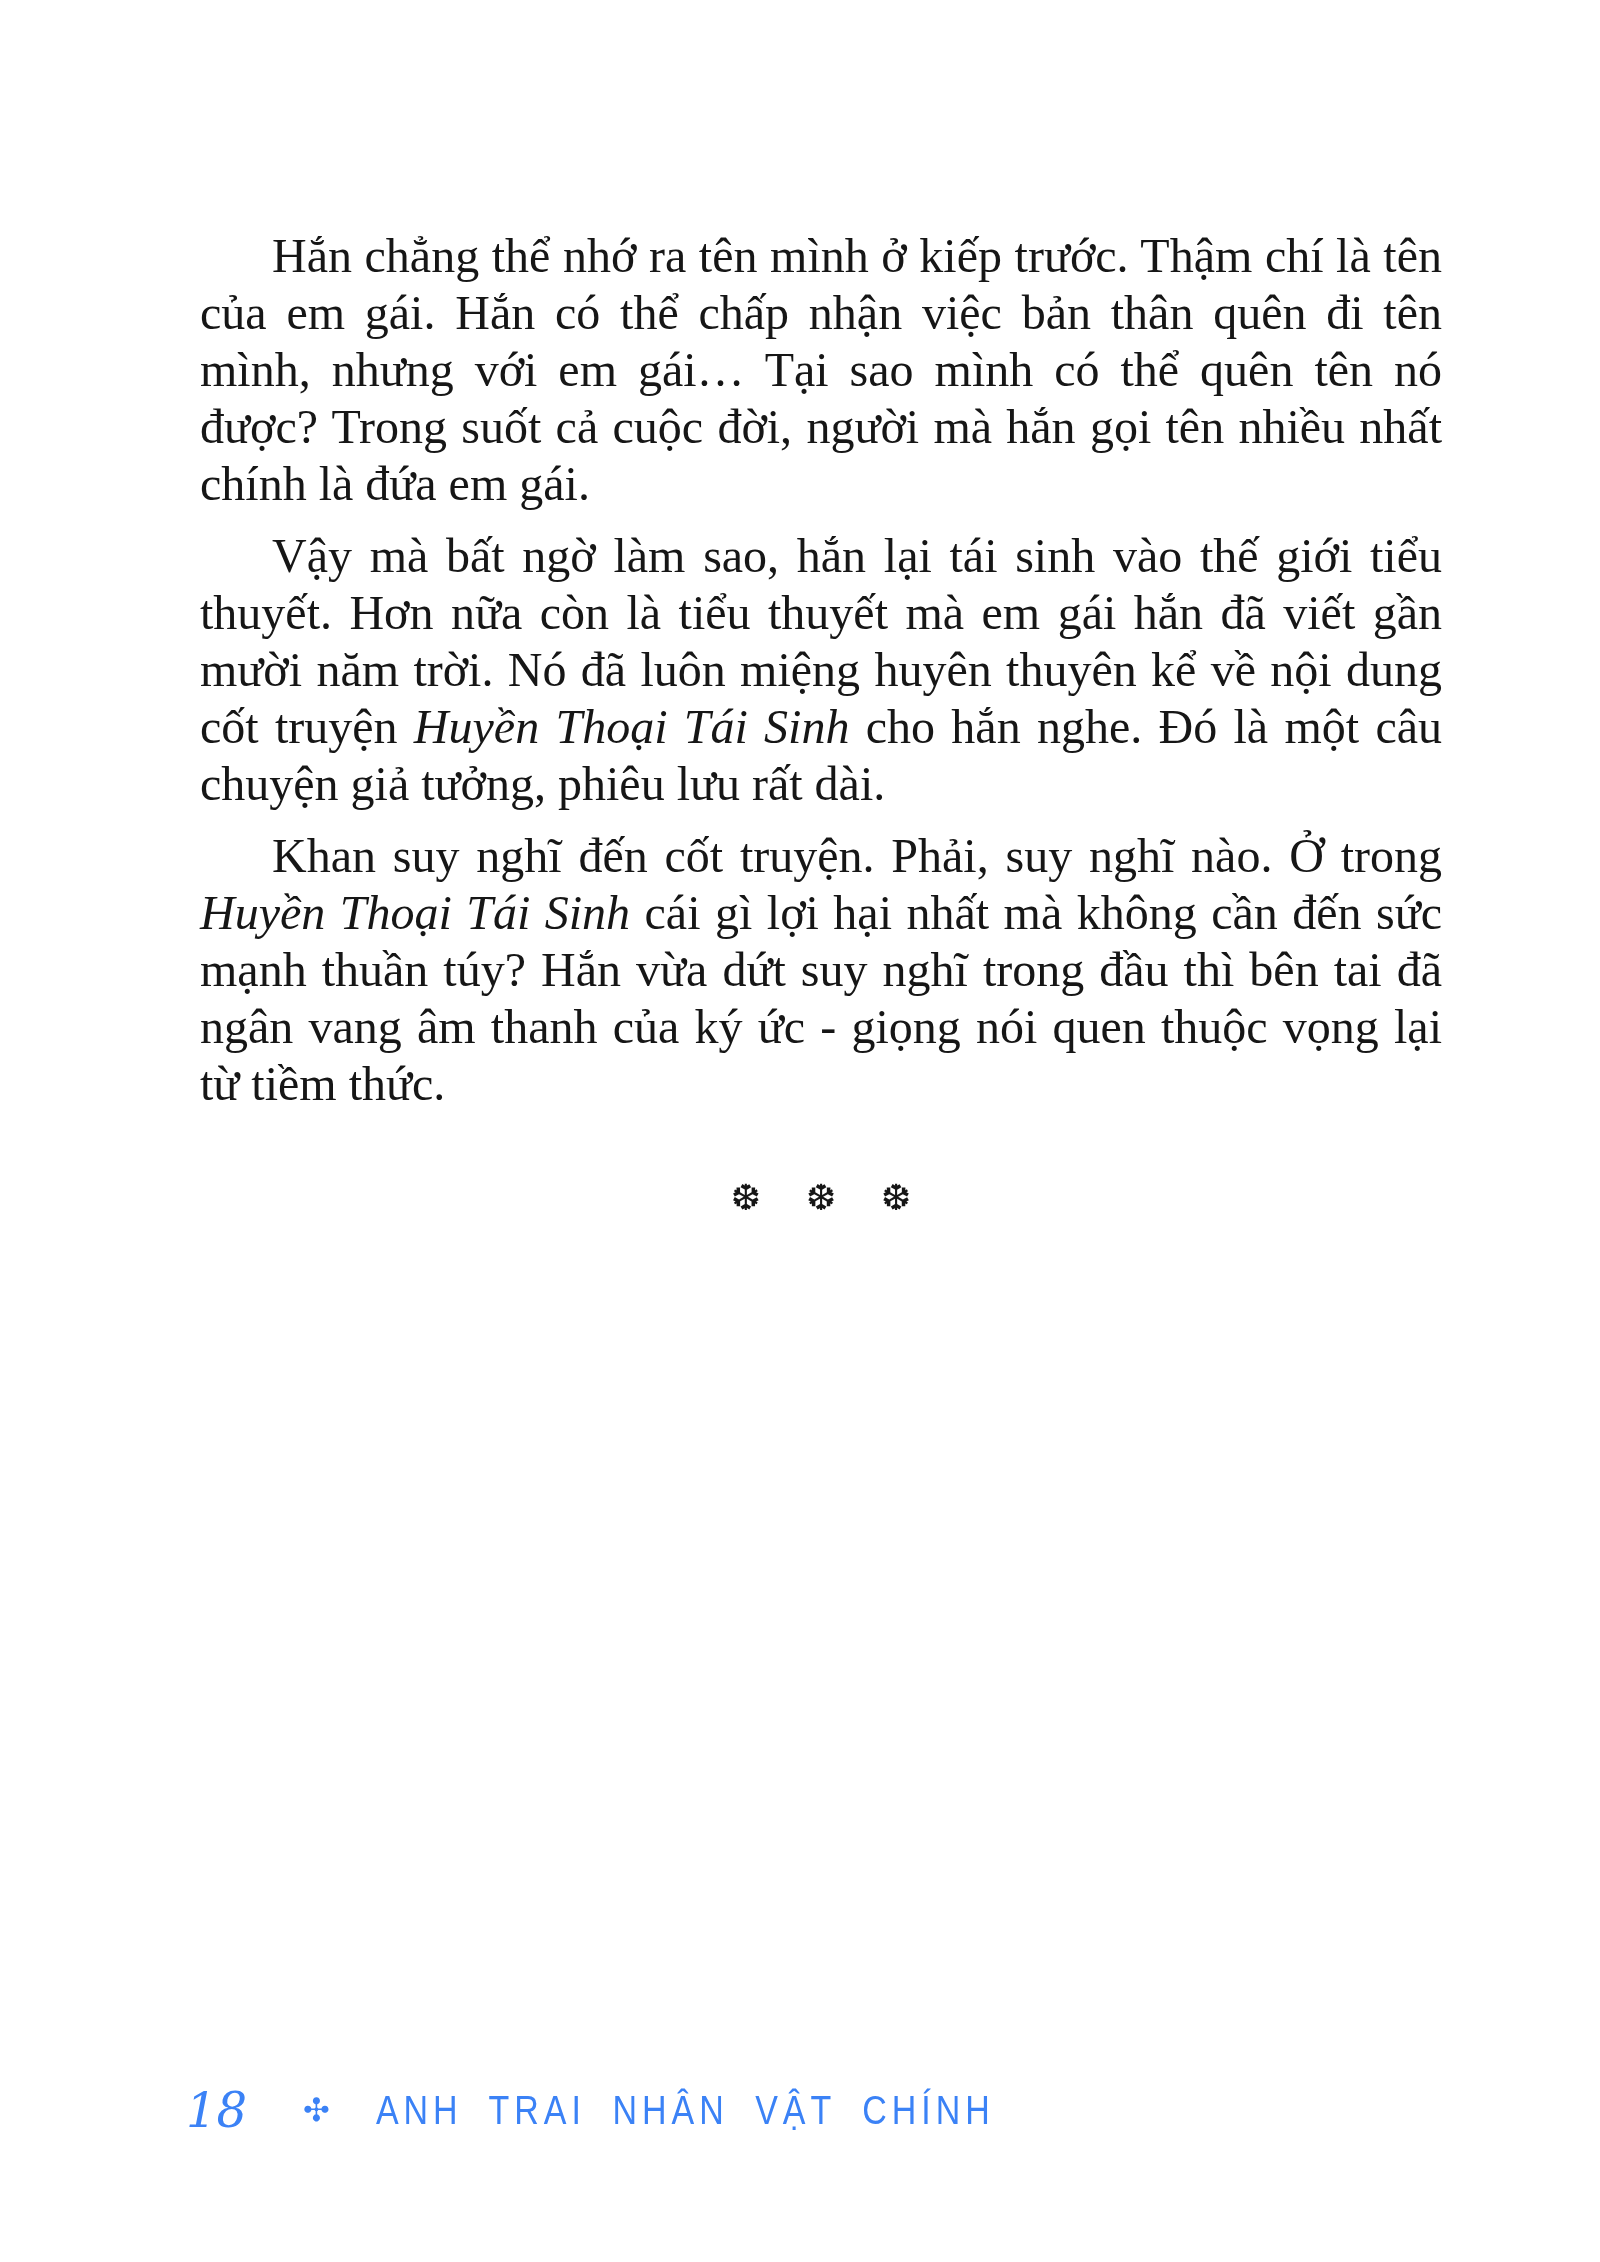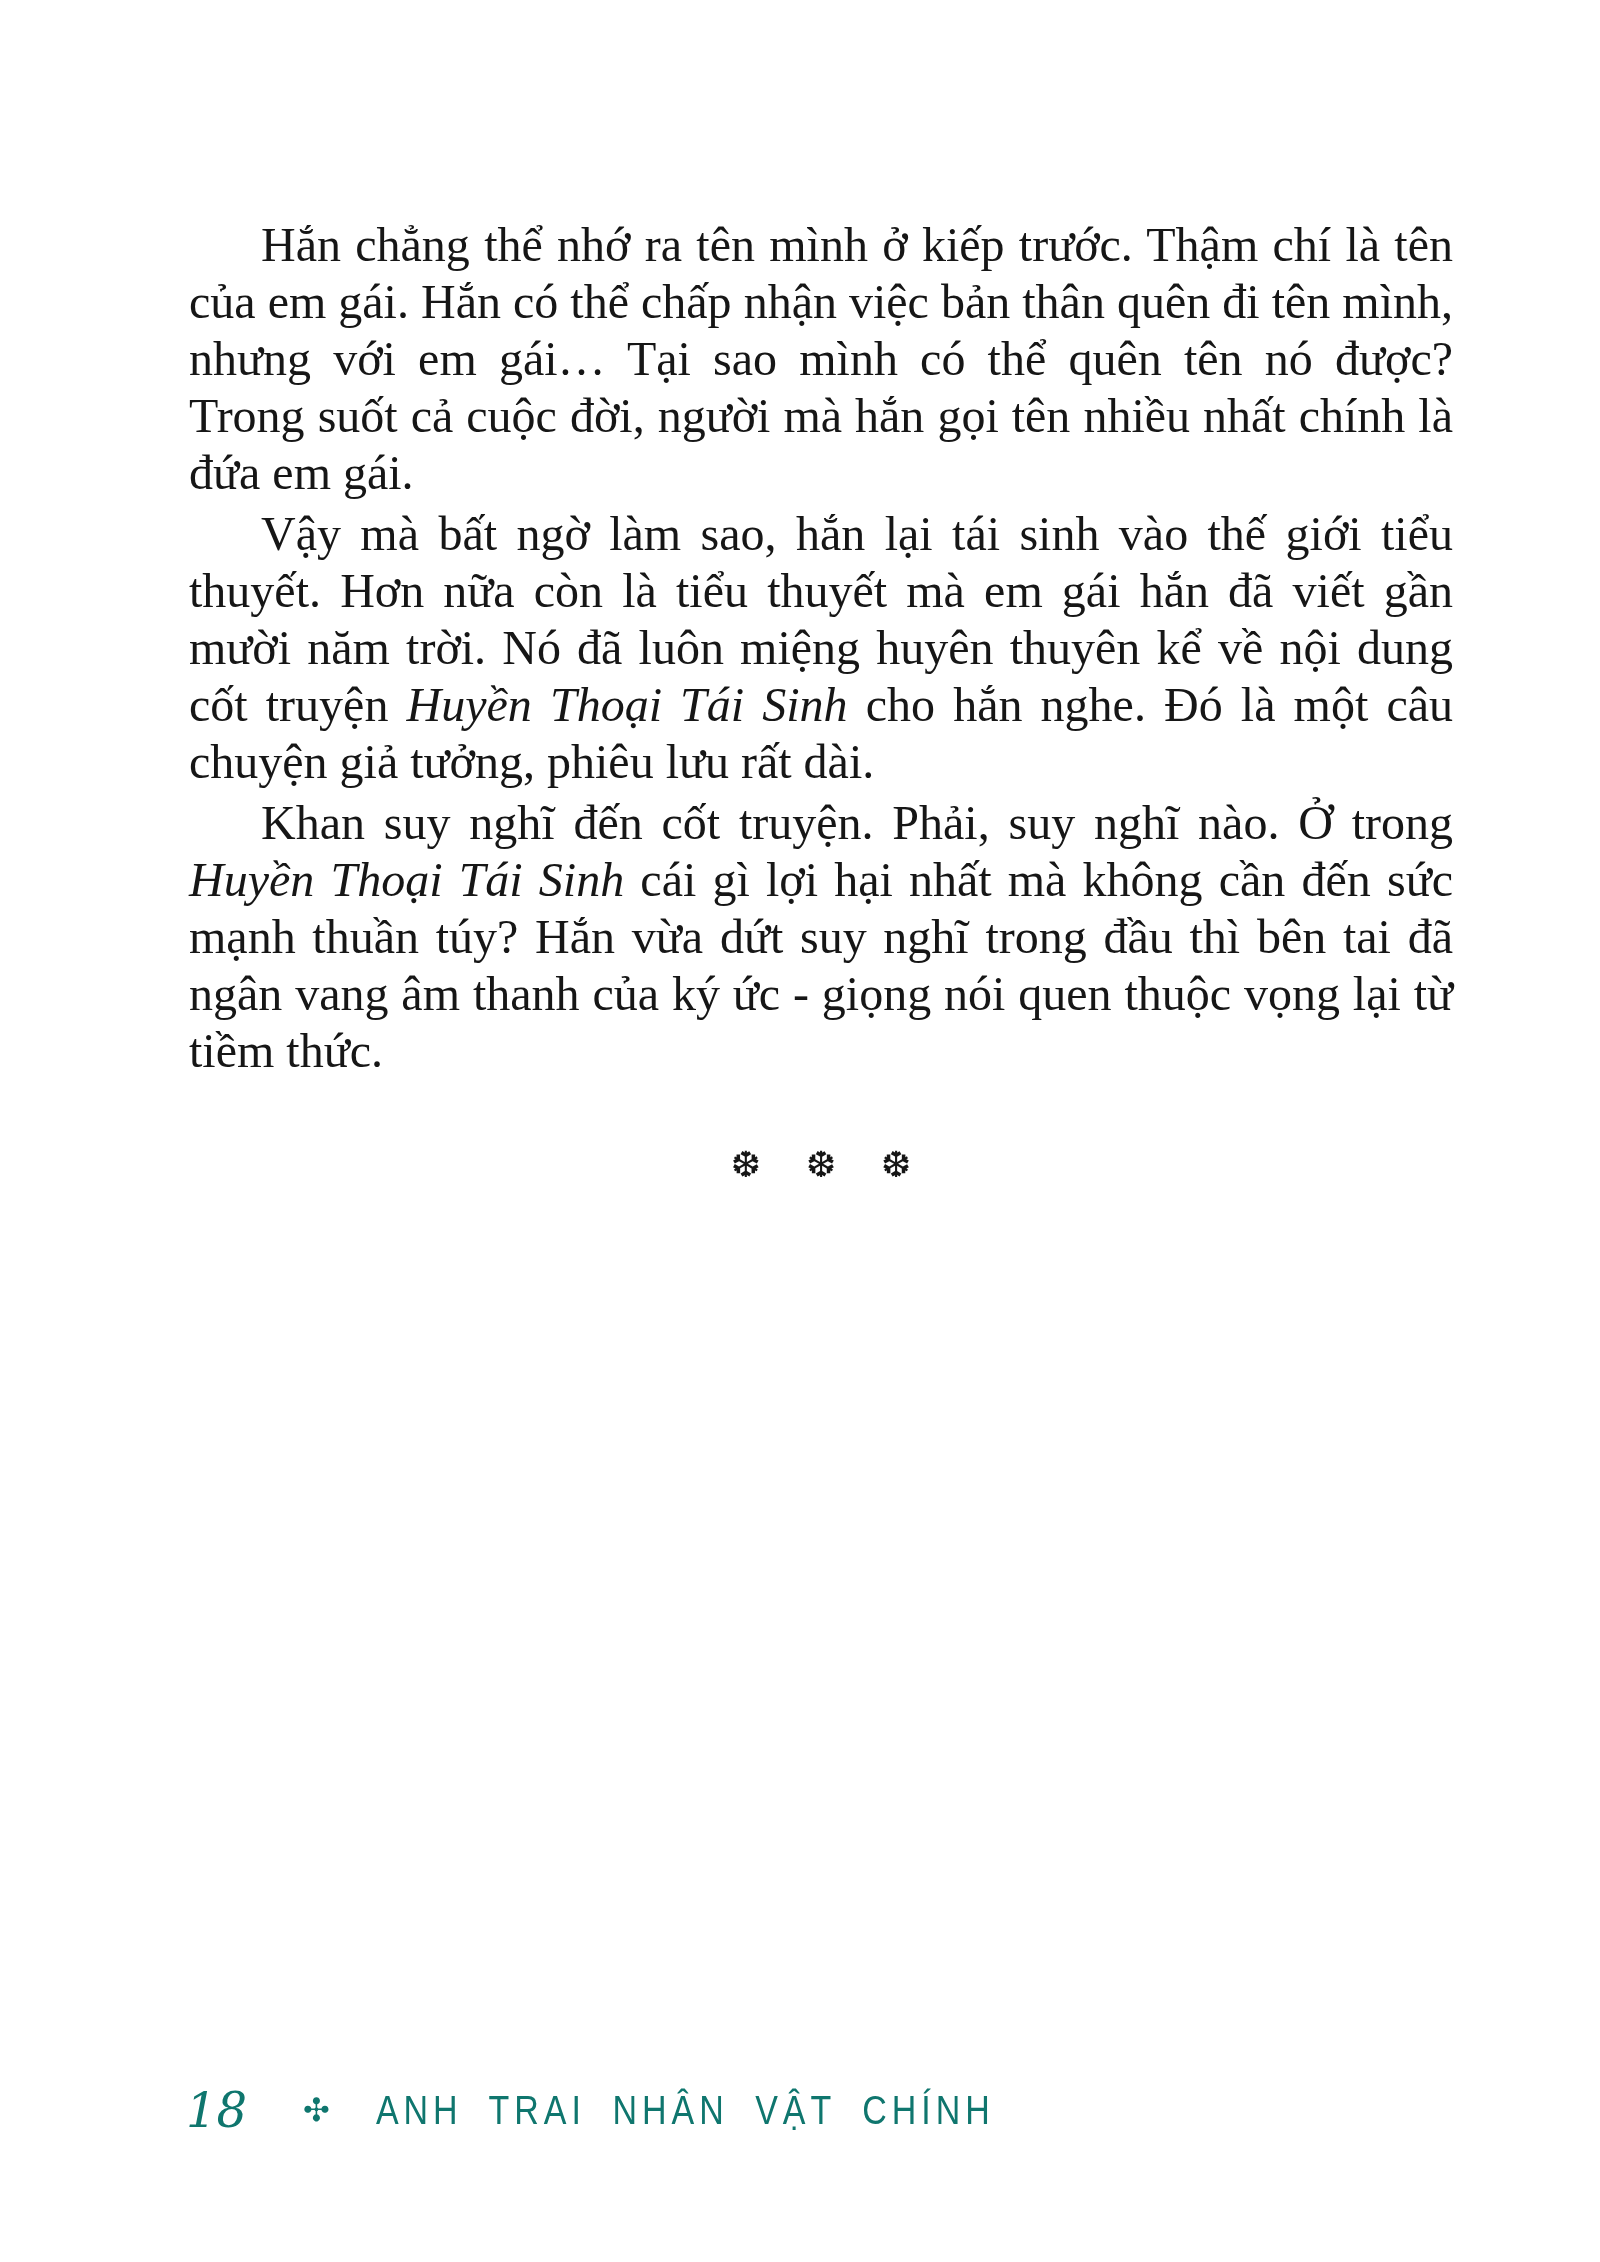--- a/index.html
+++ b/index.html
@@ -15,41 +15,41 @@
     position: absolute;
     left: 185px;
     top: 212px;
     width: 1272px;
     color: #161616;
     font-size: 48px;
     line-height: 57px;
     text-align: justify;
   }
   .body-text p {
-    margin: 4px;
+    margin: 15px;
     text-indent: 72px;
   }
   .body-text i { }
   .separator {
     text-indent: 0;
     text-align: center;
     font-size: 36px;
     line-height: 57px;
     letter-spacing: 18px;
     padding-left: 18px; 
     margin: 58px 0;
     color: #161616;
   }
   .footer {
     position: absolute;
     left: 186px;
     top: 2086px;
     display: flex;
     align-items: center;
-    color: #0f766e;
+    color: #3b82f6;
   }
   .page-num {
     font-family: "DejaVu Serif", serif;
     font-style: italic;
     font-size: 48px;
     line-height: 1;
   }
   .ornament {
     font-size: 32px;
     line-height: 1;

